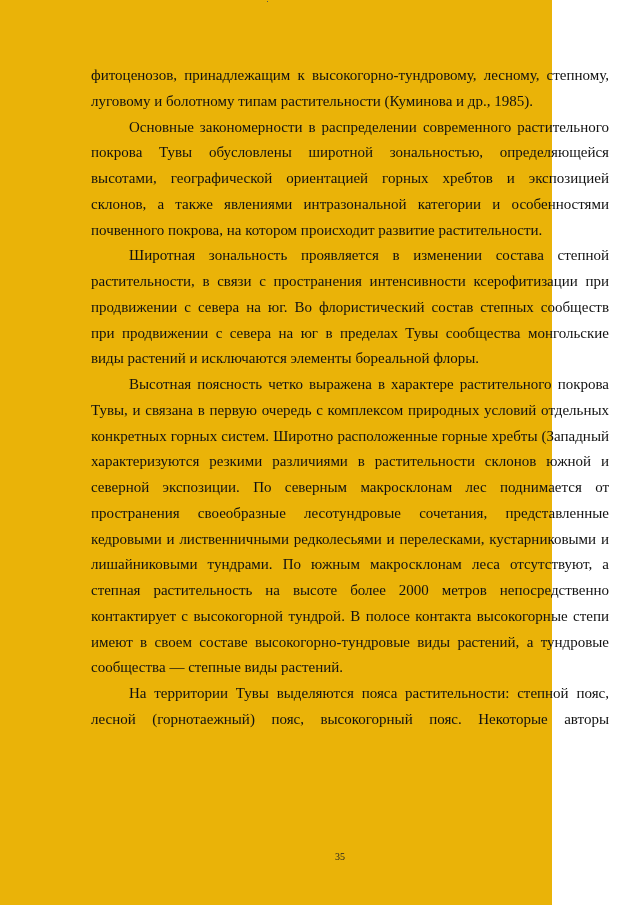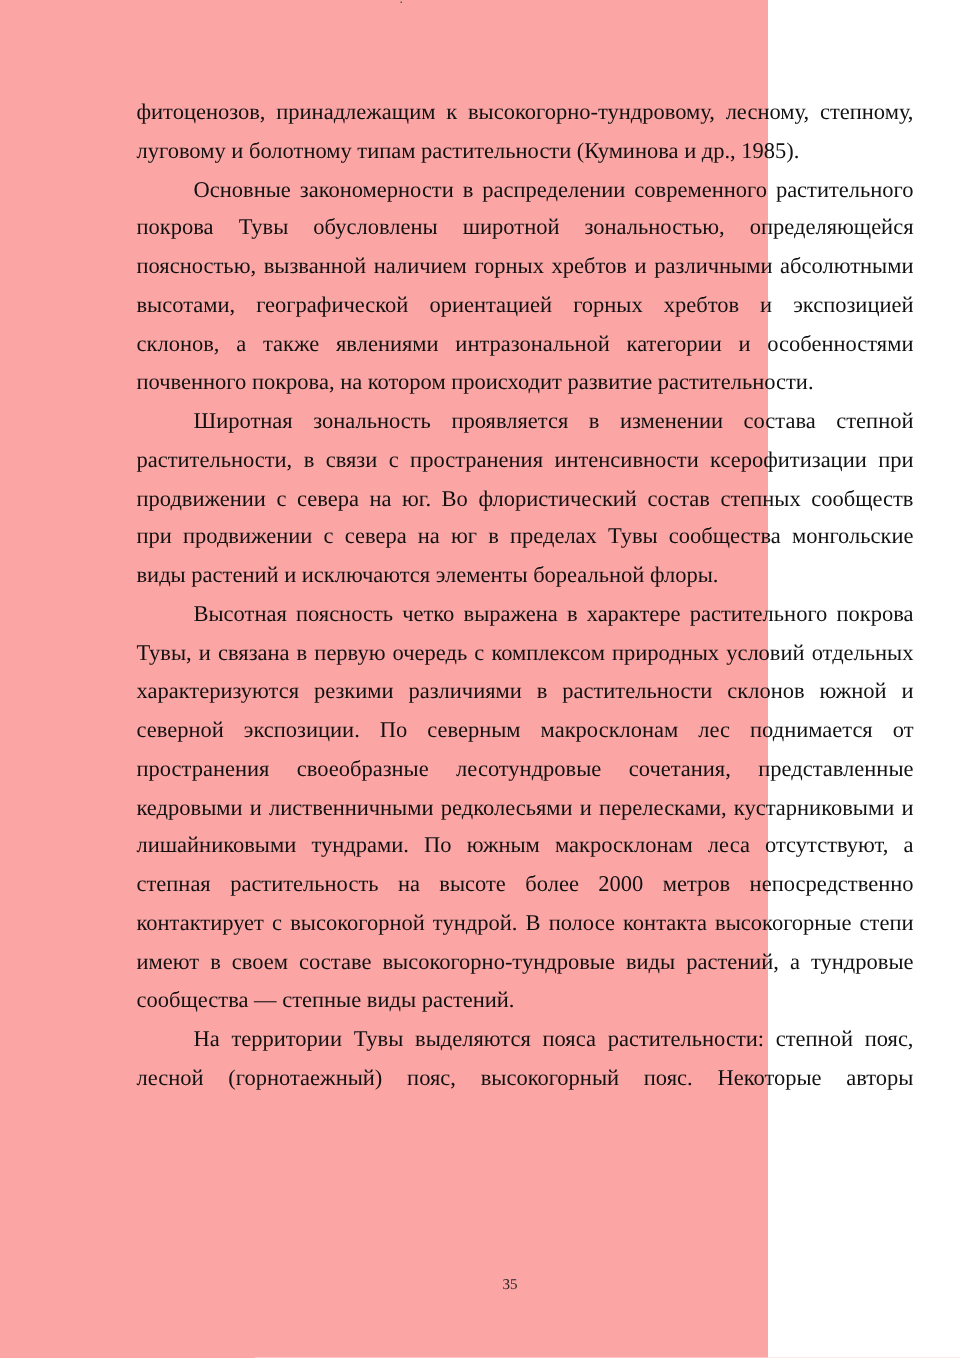--- a/index.html
+++ b/index.html
@@ -11,22 +11,22 @@
       width: 640px;
       height: 905px;
       position: relative;
       overflow: hidden;
       font-family: "Liberation Serif", "DejaVu Serif", serif;
       color: #111111;
     }
     .page {
       position: absolute;
       left: 0; top: 0;
-      width: 512px; height: 905px;
-      background: #fca5a5;
+      width: 552px; height: 905px;
+      background: #eab308;
     }
     .speck {
       position: absolute;
       left: 267px;
       top: 1px;
       width: 1px;
       height: 1px;
       background: #555;
     }
     .text-block {
@@ -71,37 +71,37 @@
   <div class="text-block">
 
     <div>
       <span class="line">фитоценозов, принадлежащим к высокогорно-тундровому, лесному, степному,</span>
       <span class="line last">луговому и болотному типам растительности (Куминова и др., 1985).</span>
     </div>
 
     <div>
       <span class="line indent">Основные закономерности в распределении современного растительного</span>
       <span class="line">покрова Тувы обусловлены широтной зональностью, определяющейся</span>
-      <span class="line">поясностью, вызванной наличием горных хребтов и различными абсолютными</span>
       <span class="line">высотами, географической ориентацией горных хребтов и экспозицией</span>
       <span class="line">склонов, а также явлениями интразональной категории и особенностями</span>
       <span class="line last">почвенного покрова, на котором происходит развитие растительности.</span>
     </div>
 
     <div>
       <span class="line indent">Широтная зональность проявляется в изменении состава степной</span>
       <span class="line">растительности, в связи с пространения интенсивности ксерофитизации при</span>
       <span class="line">продвижении с севера на юг. Во флористический состав степных сообществ</span>
       <span class="line">при продвижении с севера на юг в пределах Тувы сообщества монгольские</span>
       <span class="line last">виды растений и исключаются элементы бореальной флоры.</span>
     </div>
 
     <div>
       <span class="line indent">Высотная поясность четко выражена в характере растительного покрова</span>
       <span class="line">Тувы, и связана в первую очередь с комплексом природных условий отдельных</span>
+      <span class="line">конкретных горных систем. Широтно расположенные горные хребты (Западный</span>
       <span class="line">характеризуются резкими различиями в растительности склонов южной и</span>
       <span class="line">северной экспозиции. По северным макросклонам лес поднимается от</span>
       <span class="line">пространения своеобразные лесотундровые сочетания, представленные</span>
       <span class="line">кедровыми и лиственничными редколесьями и перелесками, кустарниковыми и</span>
       <span class="line">лишайниковыми тундрами. По южным макросклонам леса отсутствуют, а</span>
       <span class="line">степная растительность на высоте более 2000 метров непосредственно</span>
       <span class="line">контактирует с высокогорной тундрой. В полосе контакта высокогорные степи</span>
       <span class="line">имеют в своем составе высокогорно-тундровые виды растений, а тундровые</span>
       <span class="line last">сообщества — степные виды растений.</span>
     </div>

